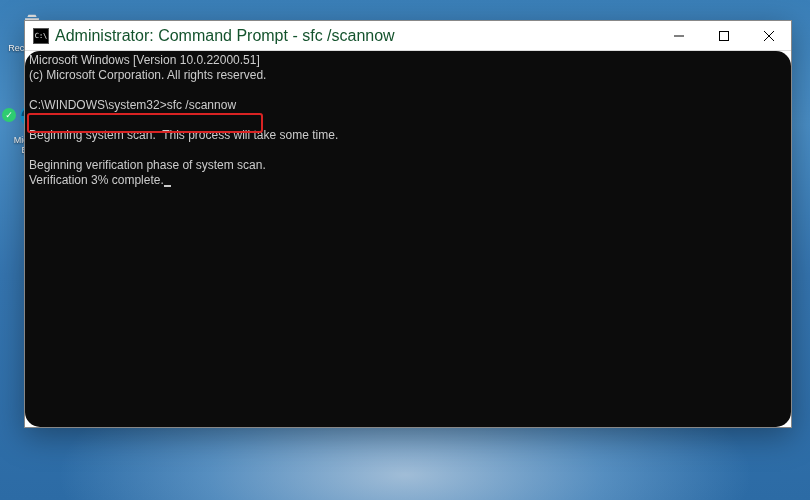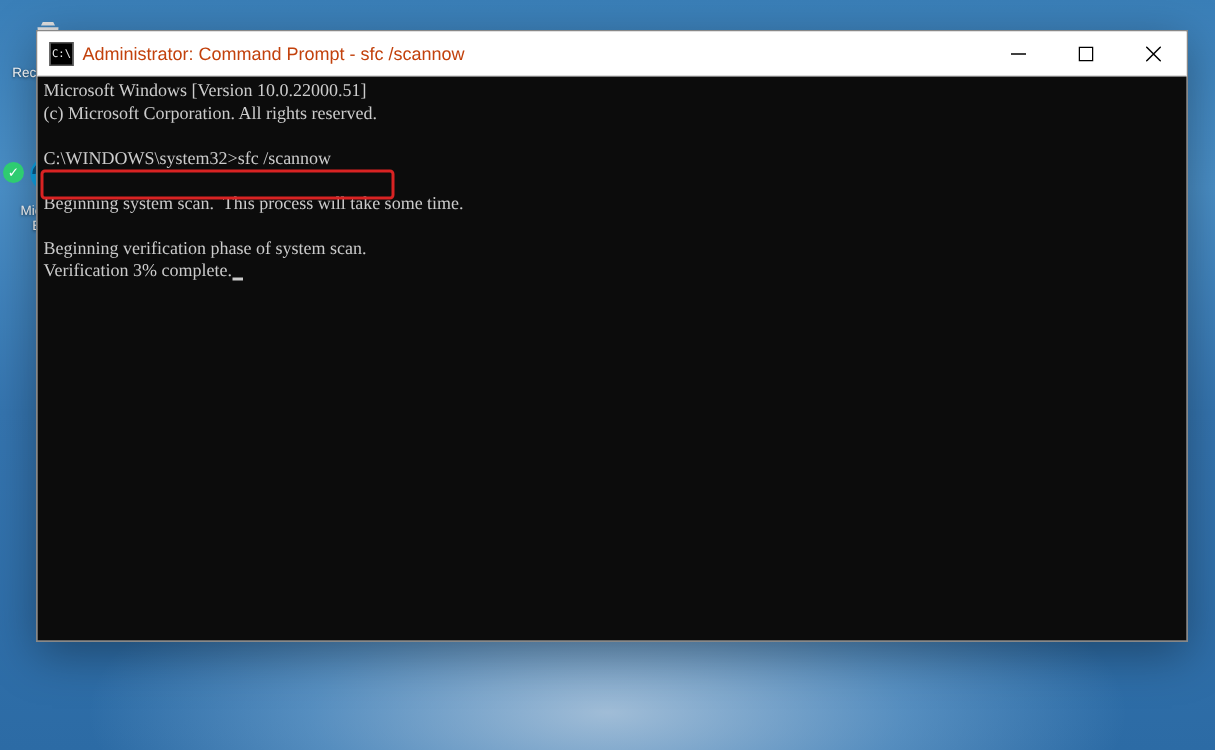--- a/index.html
+++ b/index.html
@@ -91,49 +91,50 @@
       border: 1px solid #555;
       margin-right: 6px;
       display: flex;
       align-items: center;
       justify-content: center;
       font-size: 7px;
       color: #eee;
       font-family: monospace;
     }
     .titlebar-text {
-      font-size: 12px;
-      color: #c2410c;
+      font-size: 16px;
+      color: #14532d;
       flex: 1;
     }
     .window-controls {
       display: flex;
       height: 100%;
     }
     .win-btn {
       width: 45px;
       height: 100%;
       display: flex;
       align-items: center;
       justify-content: center;
       font-size: 12px;
       color: #000;
       cursor: pointer;
     }
     .terminal {
       flex: 1;
       background: #0c0c0c;
       color: #cccccc;
-      font-family: Liberation Serif, serif;
+      font-family: Liberation Sans, sans-serif;
       font-size: 12px;
       line-height: 15px;
       padding: 2px 4px;
       white-space: pre;
       position: relative;
       overflow: hidden;
+      border-radius: 15px;
     }
     .highlight-box {
       position: absolute;
       border: 2px solid #d92323;
       border-radius: 3px;
       left: 2px;
       top: 62px;
       width: 236px;
       height: 20px;
       pointer-events: none;

